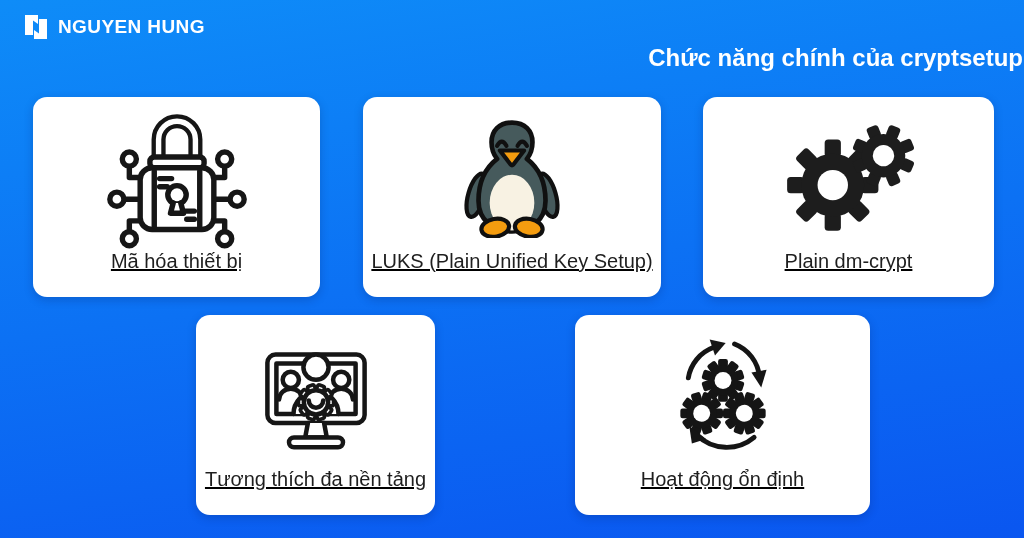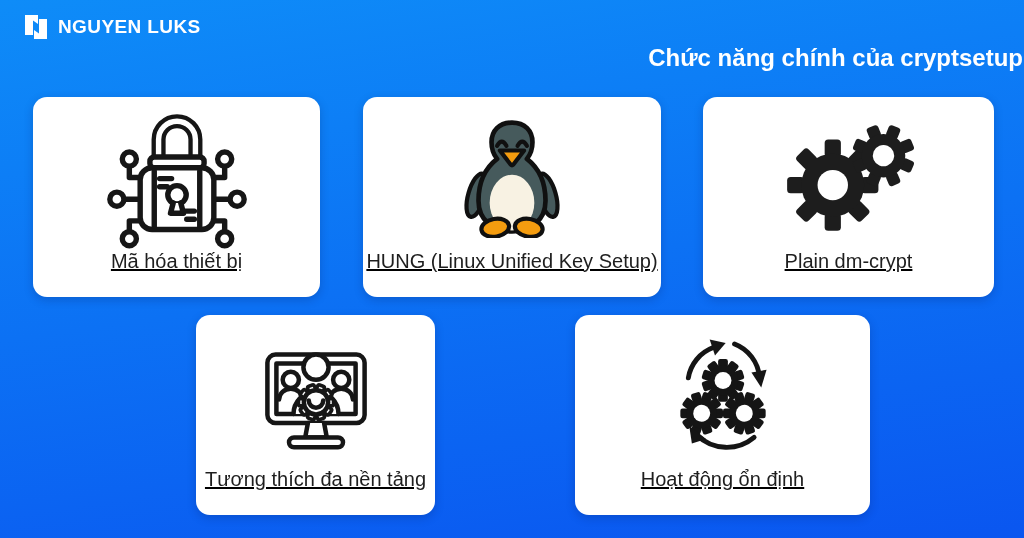--- a/index.html
+++ b/index.html
@@ -30,21 +30,21 @@
 
 <div class="stage">
 
   <div class="brand">
     <svg width="30" height="30" viewBox="0 0 30 30" aria-hidden="true">
       <g fill="#ffffff">
         <path d="M4,3 L17,3 L17,12 L12,8.5 L12,23 L4,23 Z"></path>
         <path d="M26,27 L13,27 L13,18 L18,21.5 L18,7 L26,7 Z"></path>
       </g>
     </svg>
-    <span class="brand-name">NGUYEN LUKS</span>
+    <span class="brand-name">NGUYEN HUNG</span>
   </div>
 
   <div class="title">Chức năng chính của cryptsetup</div>
 
   <div class="card c1">
     <div class="icon-wrap">
       <svg width="152" height="143" viewBox="0 0 140 132">
         <g stroke="#161616" stroke-width="5" fill="none" stroke-linecap="round" stroke-linejoin="round">
           <path d="M53,50 V31 a17,17 0 0 1 34,0 V50" stroke-width="13"></path>
           <path d="M53,50 V31 a17,17 0 0 1 34,0 V50" stroke="#ffffff" stroke-width="5"></path>
@@ -83,21 +83,21 @@
           <path d="M60,6 C46,6 38,15 38,27 C38,34 40,40 44,45 C31,55 24,71 24,90 C24,111 40,123 60,123 C80,123 96,111 96,90 C96,71 89,55 76,45 C80,40 82,34 82,27 C82,15 74,6 60,6 Z" fill="#465A5C" stroke-width="5"></path>
           <ellipse cx="60" cy="92" rx="24" ry="30" fill="#F8F2E3" stroke="none"></ellipse>
           <ellipse cx="42" cy="119" rx="15" ry="9.5" transform="rotate(-10 42 119)" fill="#F49C0F" stroke-width="4.5"></ellipse>
           <ellipse cx="78" cy="119" rx="15" ry="9.5" transform="rotate(10 78 119)" fill="#F49C0F" stroke-width="4.5"></ellipse>
           <path d="M47,36 L73,36 L61.5,51 Q60,52.5 58.5,51 Z" fill="#F49C0F" stroke-width="4.5"></path>
           <path d="M44,31 q5,-9 10,0" fill="none" stroke-width="4.5"></path>
           <path d="M66,31 q5,-9 10,0" fill="none" stroke-width="4.5"></path>
         </g>
       </svg>
     </div>
-    <div class="card-label">HUNG (Linux Unified Key Setup)</div>
+    <div class="card-label">LUKS (Plain Unified Key Setup)</div>
   </div>
 
   <div class="card c3">
     <div class="icon-wrap">
       <svg width="142" height="112" viewBox="0 0 140 110">
         <g fill="#1d1d1d">
           <g transform="translate(54,62)">
             <rect x="-8" y="-45" width="16" height="17" rx="3.5"></rect>
             <rect x="-8" y="-45" width="16" height="17" rx="3.5" transform="rotate(45)"></rect>
             <rect x="-8" y="-45" width="16" height="17" rx="3.5" transform="rotate(90)"></rect>

